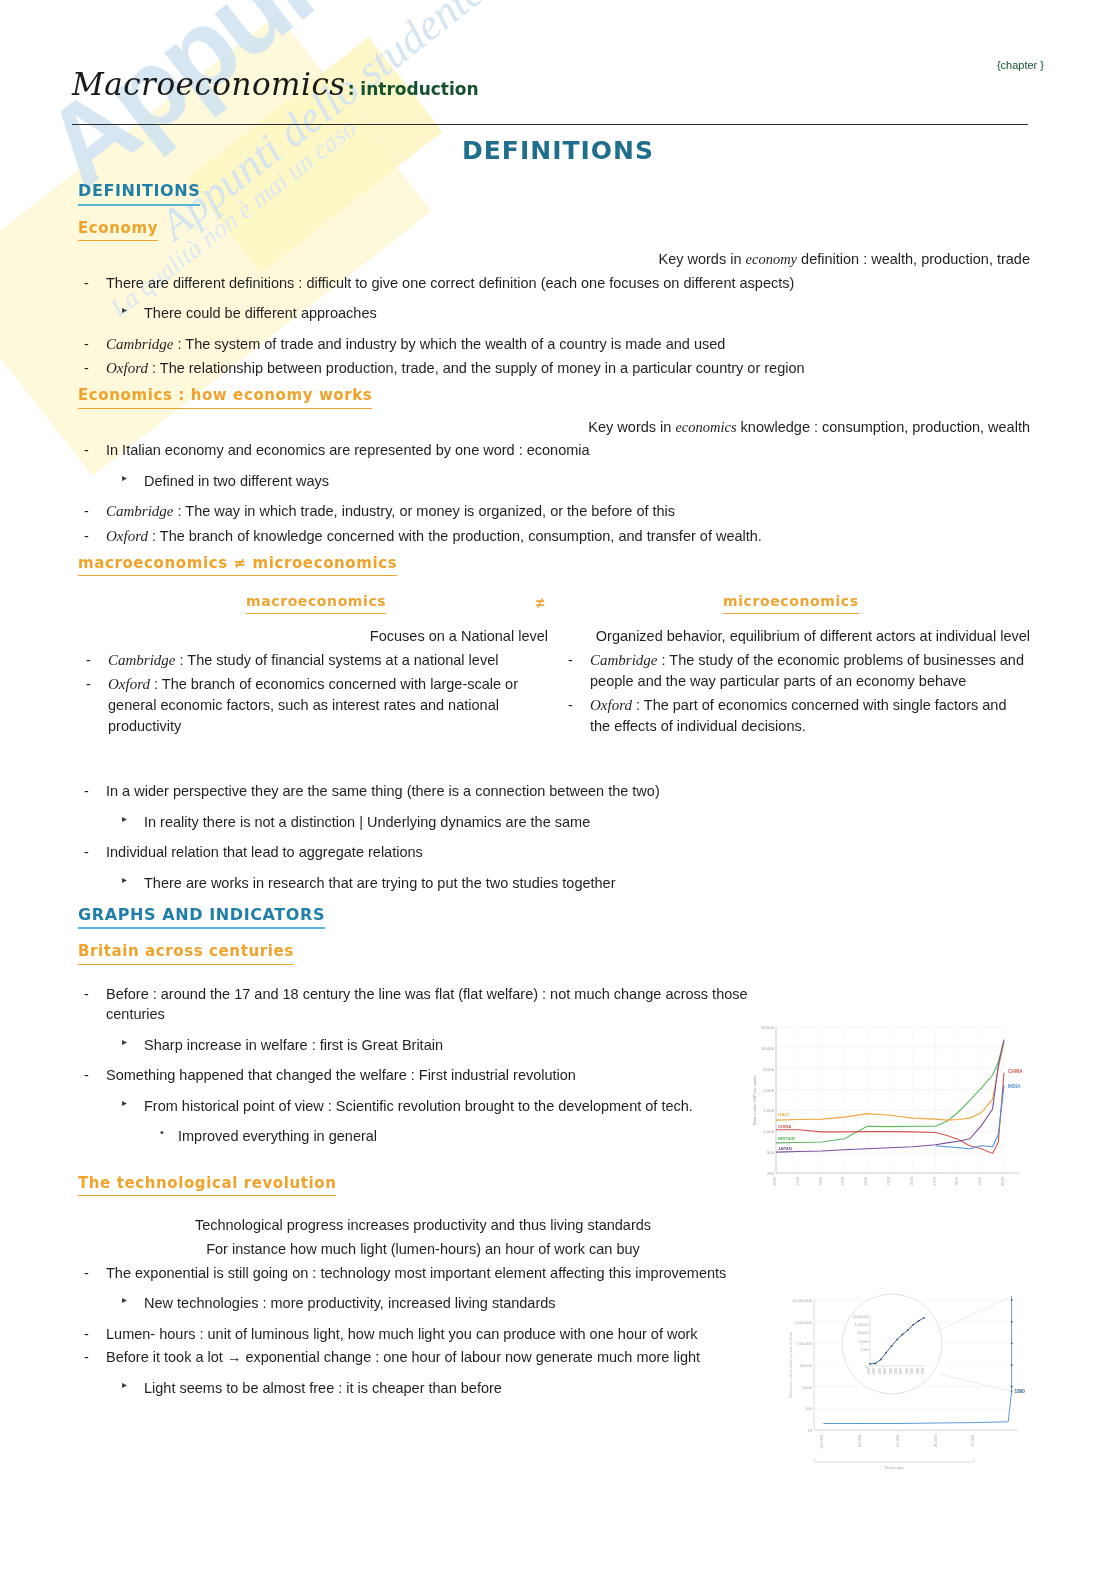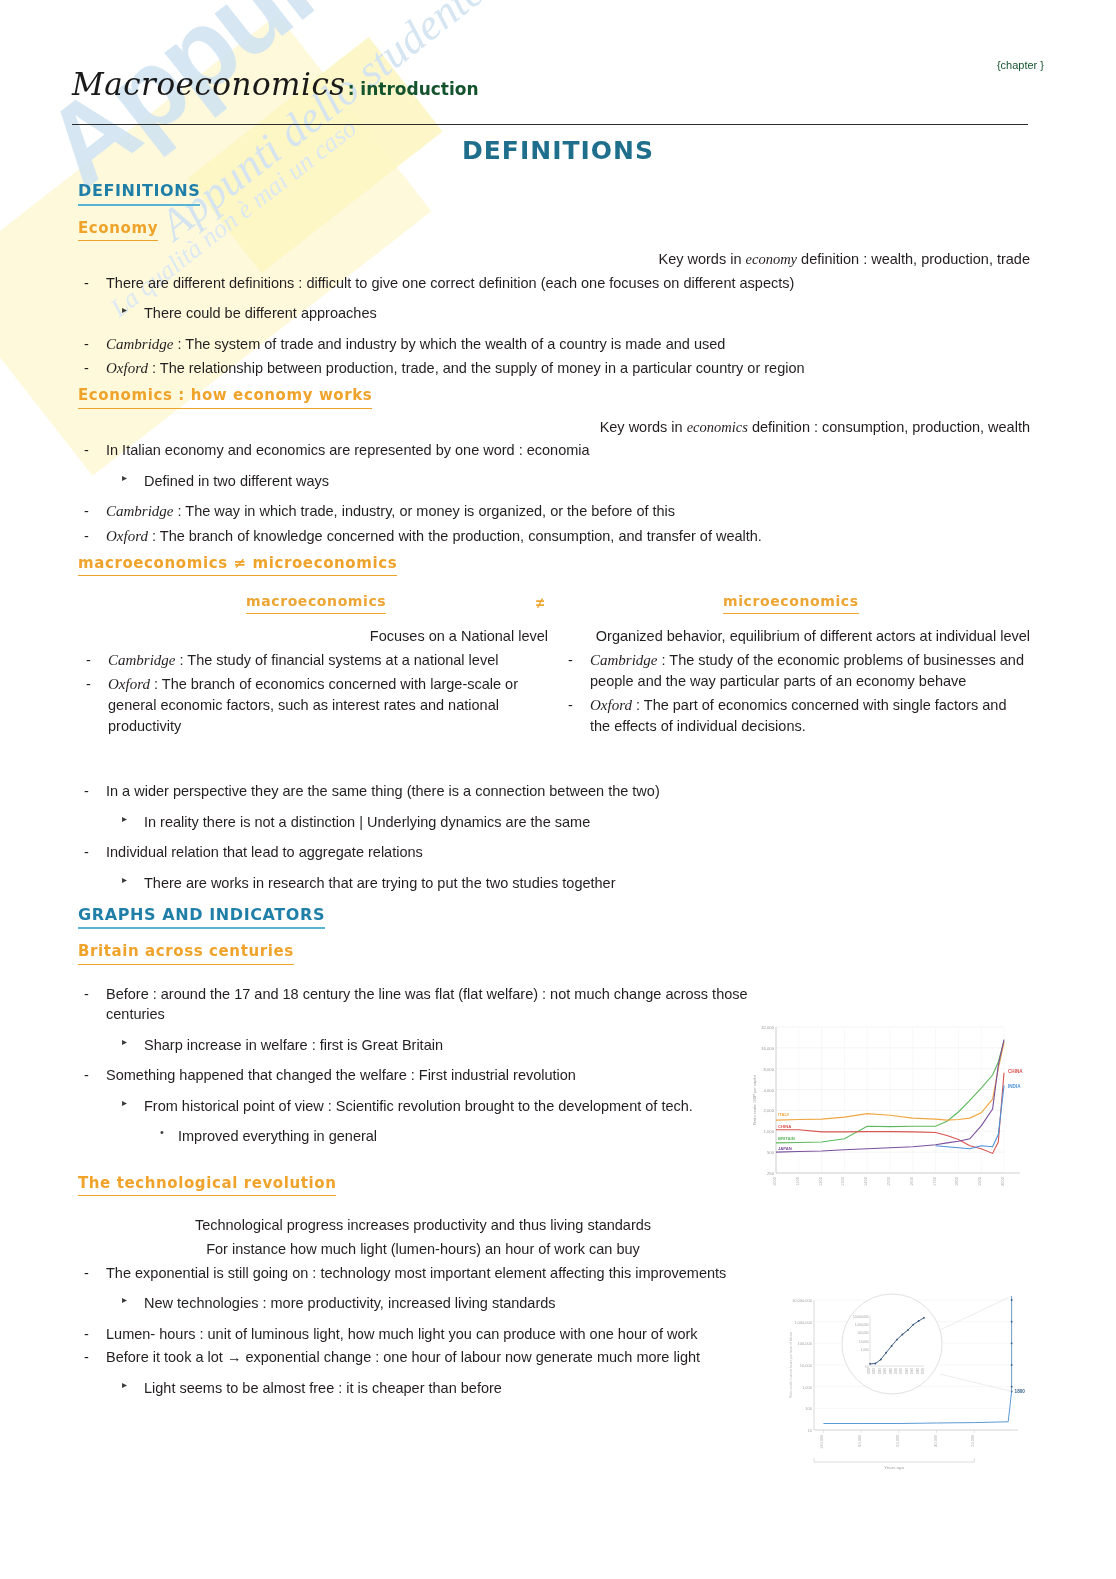--- a/index.html
+++ b/index.html
@@ -173,21 +173,21 @@
       </div>
       <p class="t"><span>Key words in </span><em class="kw">economy</em><span> definition : wealth, production, trade</span></p>
       <div class="li">There are different definitions : difficult to give one correct definition (each one focuses on different aspects)</div>
       <div class="li2">There could be different approaches</div>
       <div class="li"><i class="src">Cambridge</i><span> : The system of trade and industry by which the wealth of a country is made and used</span></div>
       <div class="li"><i class="src">Oxford</i><span> : The relationship between production, trade, and the supply of money in a particular country or region</span></div>
 
       <div class="h-row">
         <span class="h2">Economics : how economy works</span>
       </div>
-      <p class="t"><span>Key words in </span><em class="kw">economics</em><span> definition : consumption, production, wealth</span></p>
+      <p class="t"><span>Key words in </span><em class="kw">economics</em><span> knowledge : consumption, production, wealth</span></p>
       <div class="li">In Italian economy and economics are represented by one word : economia</div>
       <div class="li2">Defined in two different ways</div>
       <div class="li"><i class="src">Cambridge</i><span> : The way in which trade, industry, or money is organized, or the before of this</span></div>
       <div class="li"><i class="src">Oxford</i><span> : The branch of knowledge concerned with the production, consumption, and transfer of wealth.</span></div>
 
       <div class="h-row">
         <span class="h2">macroeconomics ≠ microeconomics</span>
       </div>
 
       <div class="cmp">

